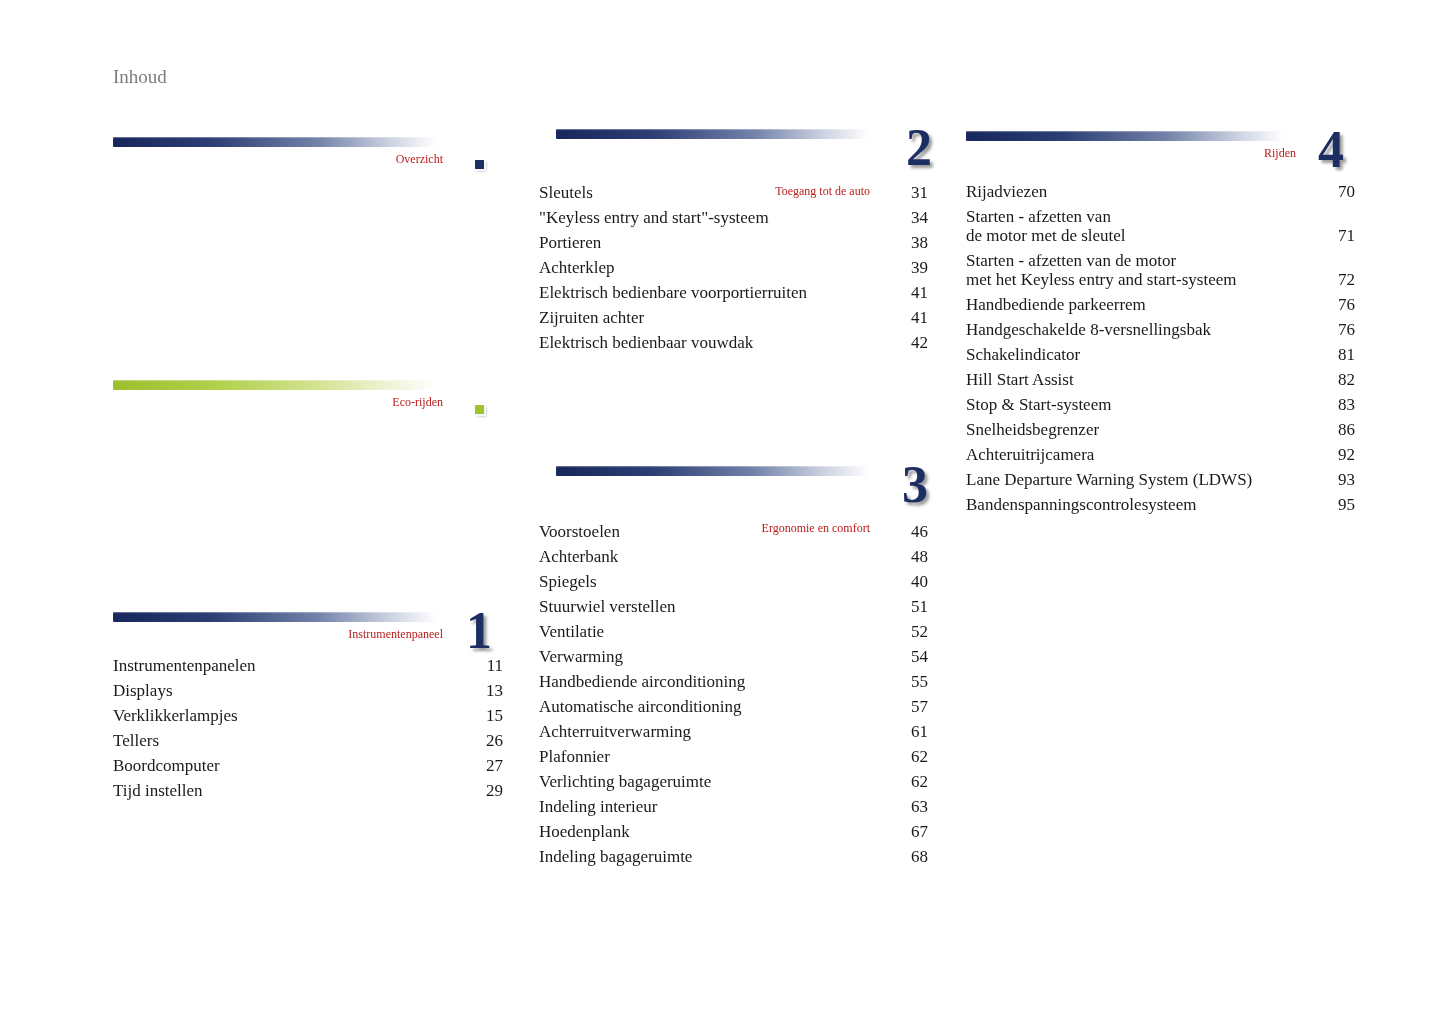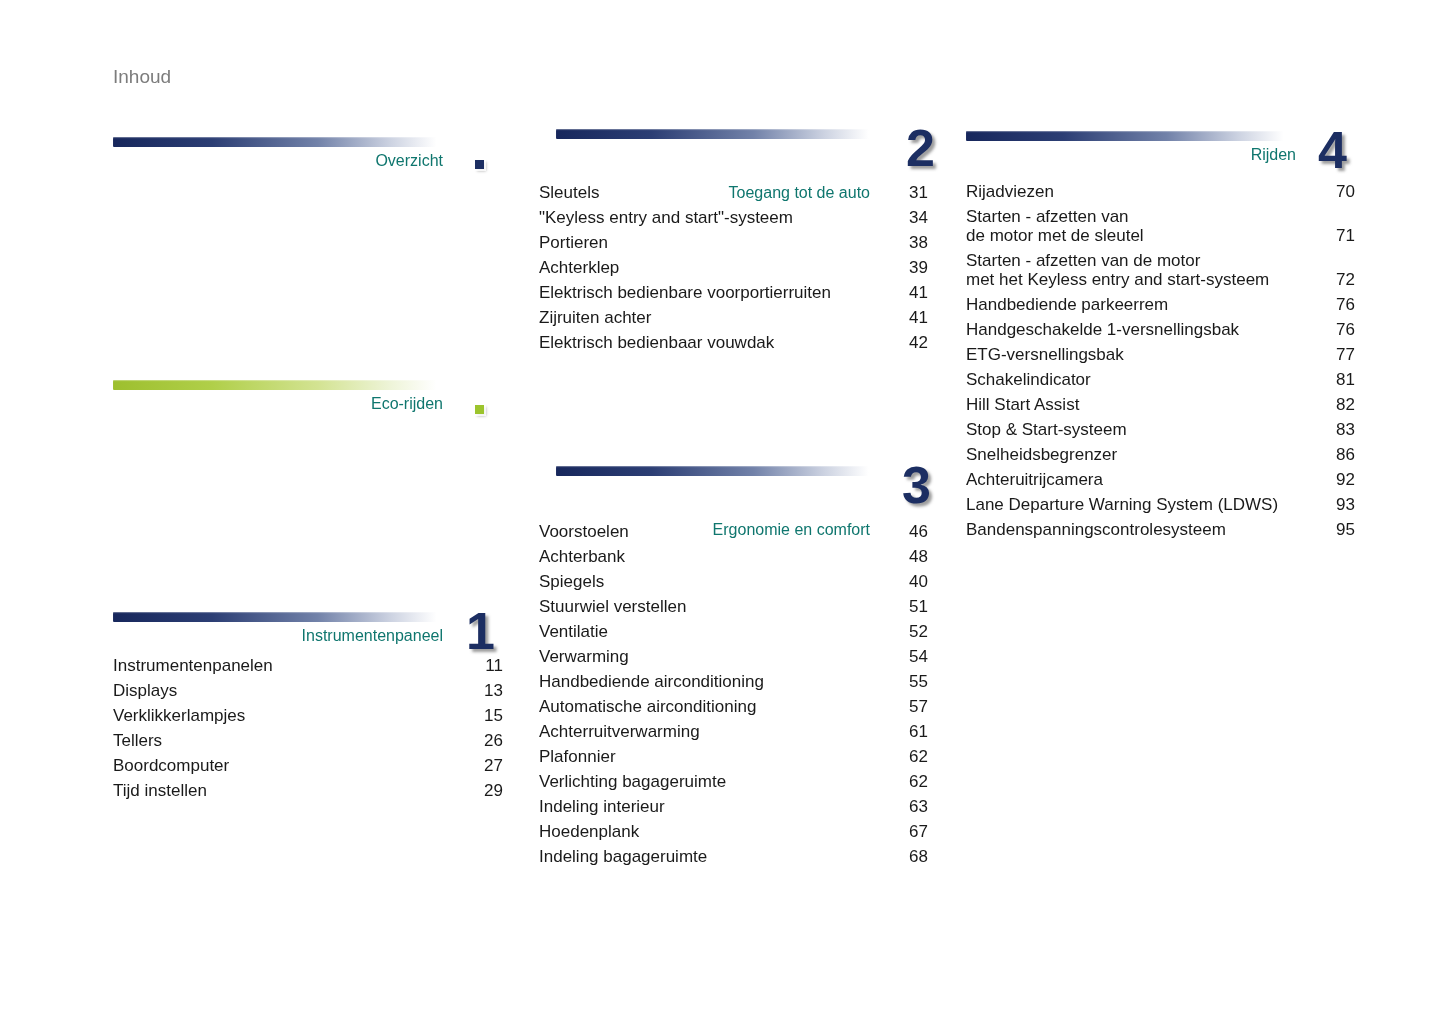--- a/index.html
+++ b/index.html
@@ -1,28 +1,28 @@
 <!DOCTYPE html>
 <html><head>
 <meta charset="utf-8">
 <style>
   * { margin:0; padding:0; box-sizing:border-box; }
   html,body { width:1445px; height:1026px; background:#ffffff; overflow:hidden;
     font-family:"Liberation Sans","DejaVu Sans",sans-serif; }
-  .page { position:relative; width:1237px; height:1026px; background:#fff; }
+  .page { position:relative; width:1237px; height:1026px; background:#fff;font-family:Liberation Serif, serif; }
 
   .page-title { position:absolute; left:113px; top:66px; font-size:19px; color:#7c7c7c; }
 
   .section { position:absolute; }
   .bar { position:absolute; top:0; height:10px; border-radius:1px;
     background:linear-gradient(90deg,#17275c 0%,#2c3e74 30%,#7282a9 62%,#ccd2e1 84%,#ffffff 98%);
     box-shadow:inset 0 1px 1px rgba(255,255,255,0.35); }
   .bar.green {
     background:linear-gradient(90deg,#9dbf2e 0%,#b0cf49 30%,#d3e392 62%,#eef4d8 84%,#ffffff 98%); }
-  .sec-title { position:absolute; top:15px; font-size:16px; color:#0f766e; white-space:nowrap; }
+  .sec-title { position:absolute; top:15px; font-size:12px; color:#b91c1c; white-space:nowrap; }
   .sec-number { position:absolute; top:-7px; font-size:52px; font-weight:700; color:#1c2e62;
     line-height:1; text-shadow:3px 3px 3px rgba(105,105,105,0.65); }
   .marker { position:absolute; width:9px; height:9px; background:#1c2e62;
     box-shadow:0 0 0 2px rgba(255,255,255,0.85), 2px 2px 3px rgba(0,0,0,0.35); }
   .marker.green { background:#9cc42d; }
 
   .toc-items { position:absolute; left:0; right:0; }
   .toc-row { display:flex; justify-content:space-between; align-items:flex-end;
     line-height:19px; margin-bottom:6px; font-size:17px; color:#1a1a1a; gap:8px; }
   .toc-label { white-space:pre-line; }
@@ -229,26 +229,22 @@
         <div class="toc-row">
         <span class="toc-label">Starten - afzetten van de motor
 met het Keyless entry and start-systeem</span>
         <span class="toc-page">72</span>
       </div>
         <div class="toc-row">
         <span class="toc-label">Handbediende parkeerrem</span>
         <span class="toc-page">76</span>
       </div>
         <div class="toc-row">
-        <span class="toc-label">Handgeschakelde 1-versnellingsbak</span>
+        <span class="toc-label">Handgeschakelde 8-versnellingsbak</span>
         <span class="toc-page">76</span>
-      </div>
-        <div class="toc-row">
-        <span class="toc-label">ETG-versnellingsbak</span>
-        <span class="toc-page">77</span>
       </div>
         <div class="toc-row">
         <span class="toc-label">Schakelindicator</span>
         <span class="toc-page">81</span>
       </div>
         <div class="toc-row">
         <span class="toc-label">Hill Start Assist</span>
         <span class="toc-page">82</span>
       </div>
         <div class="toc-row">

